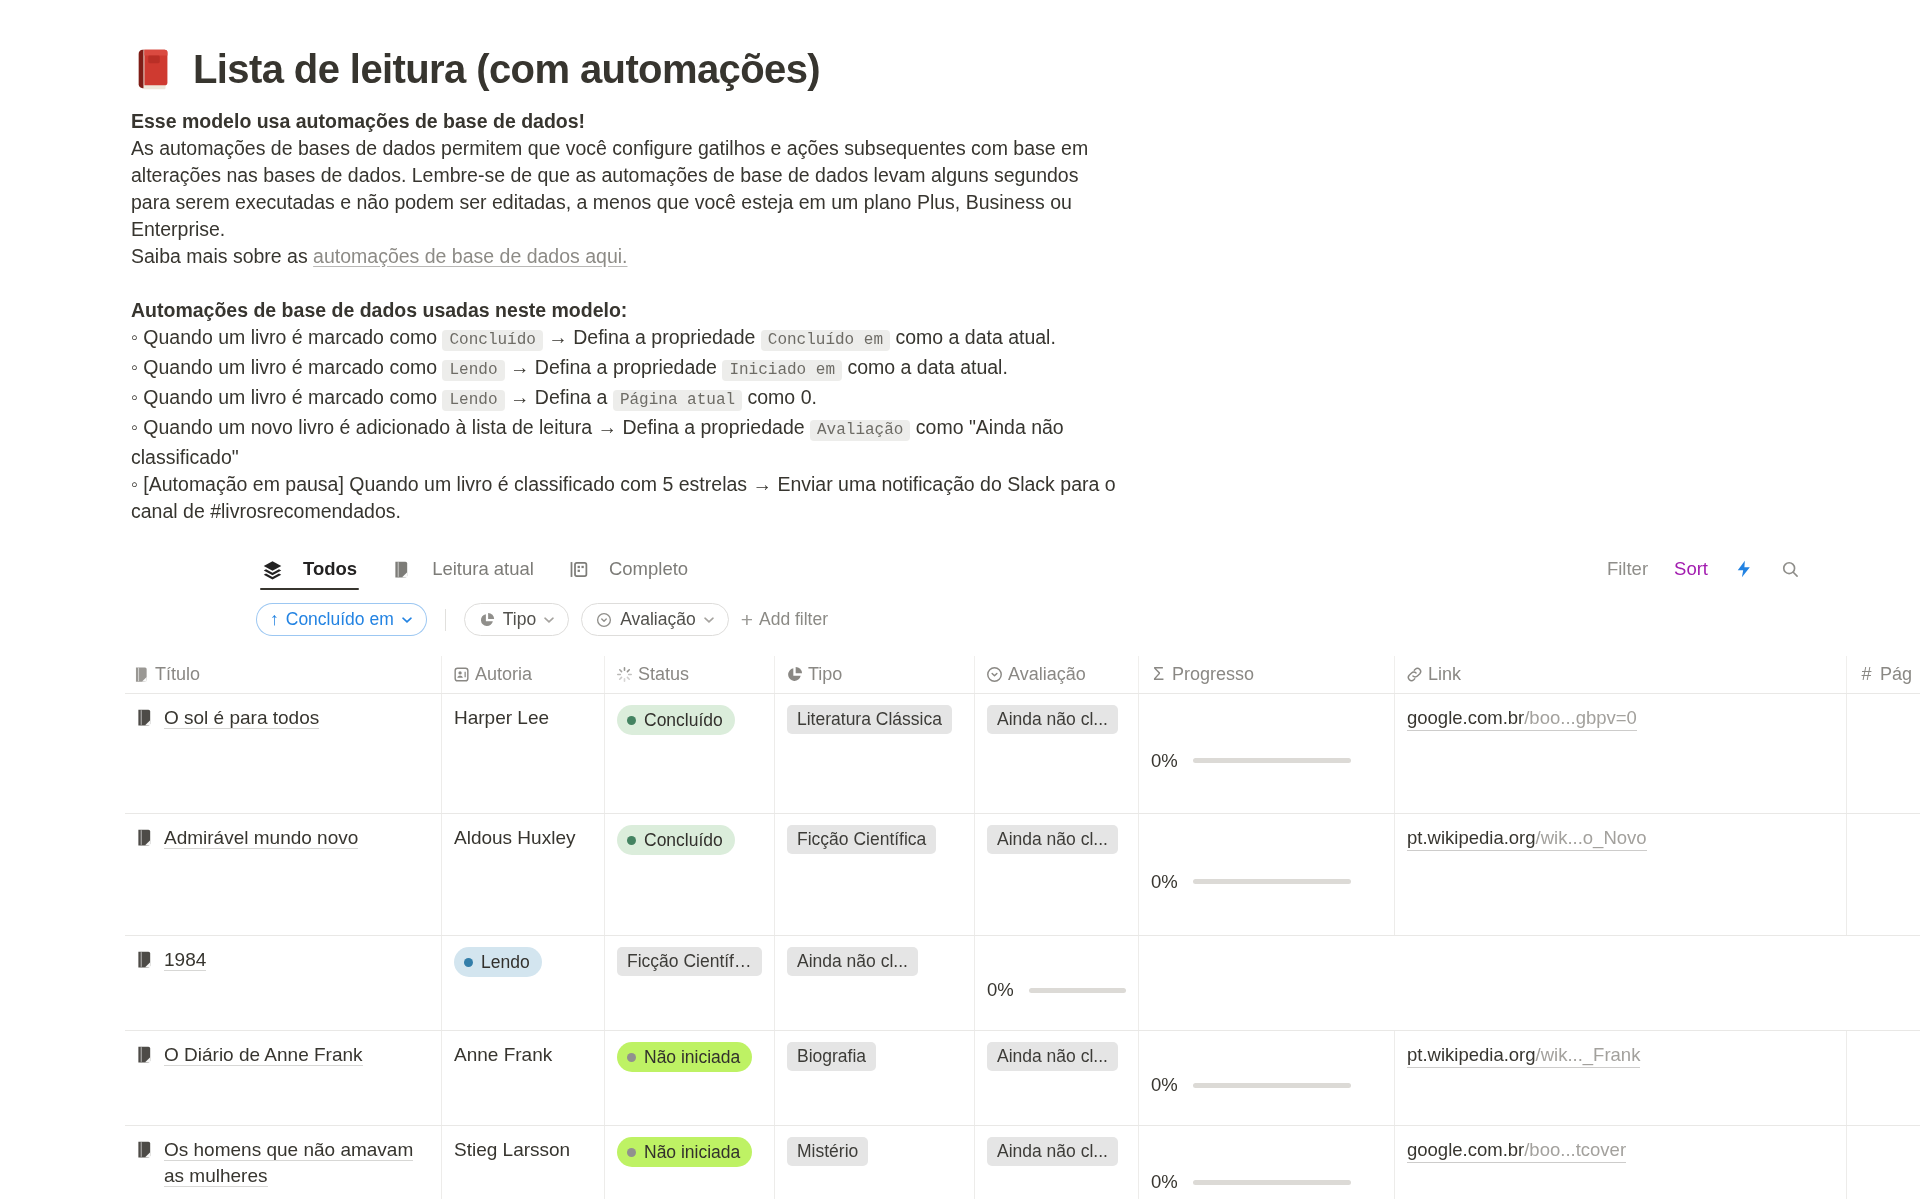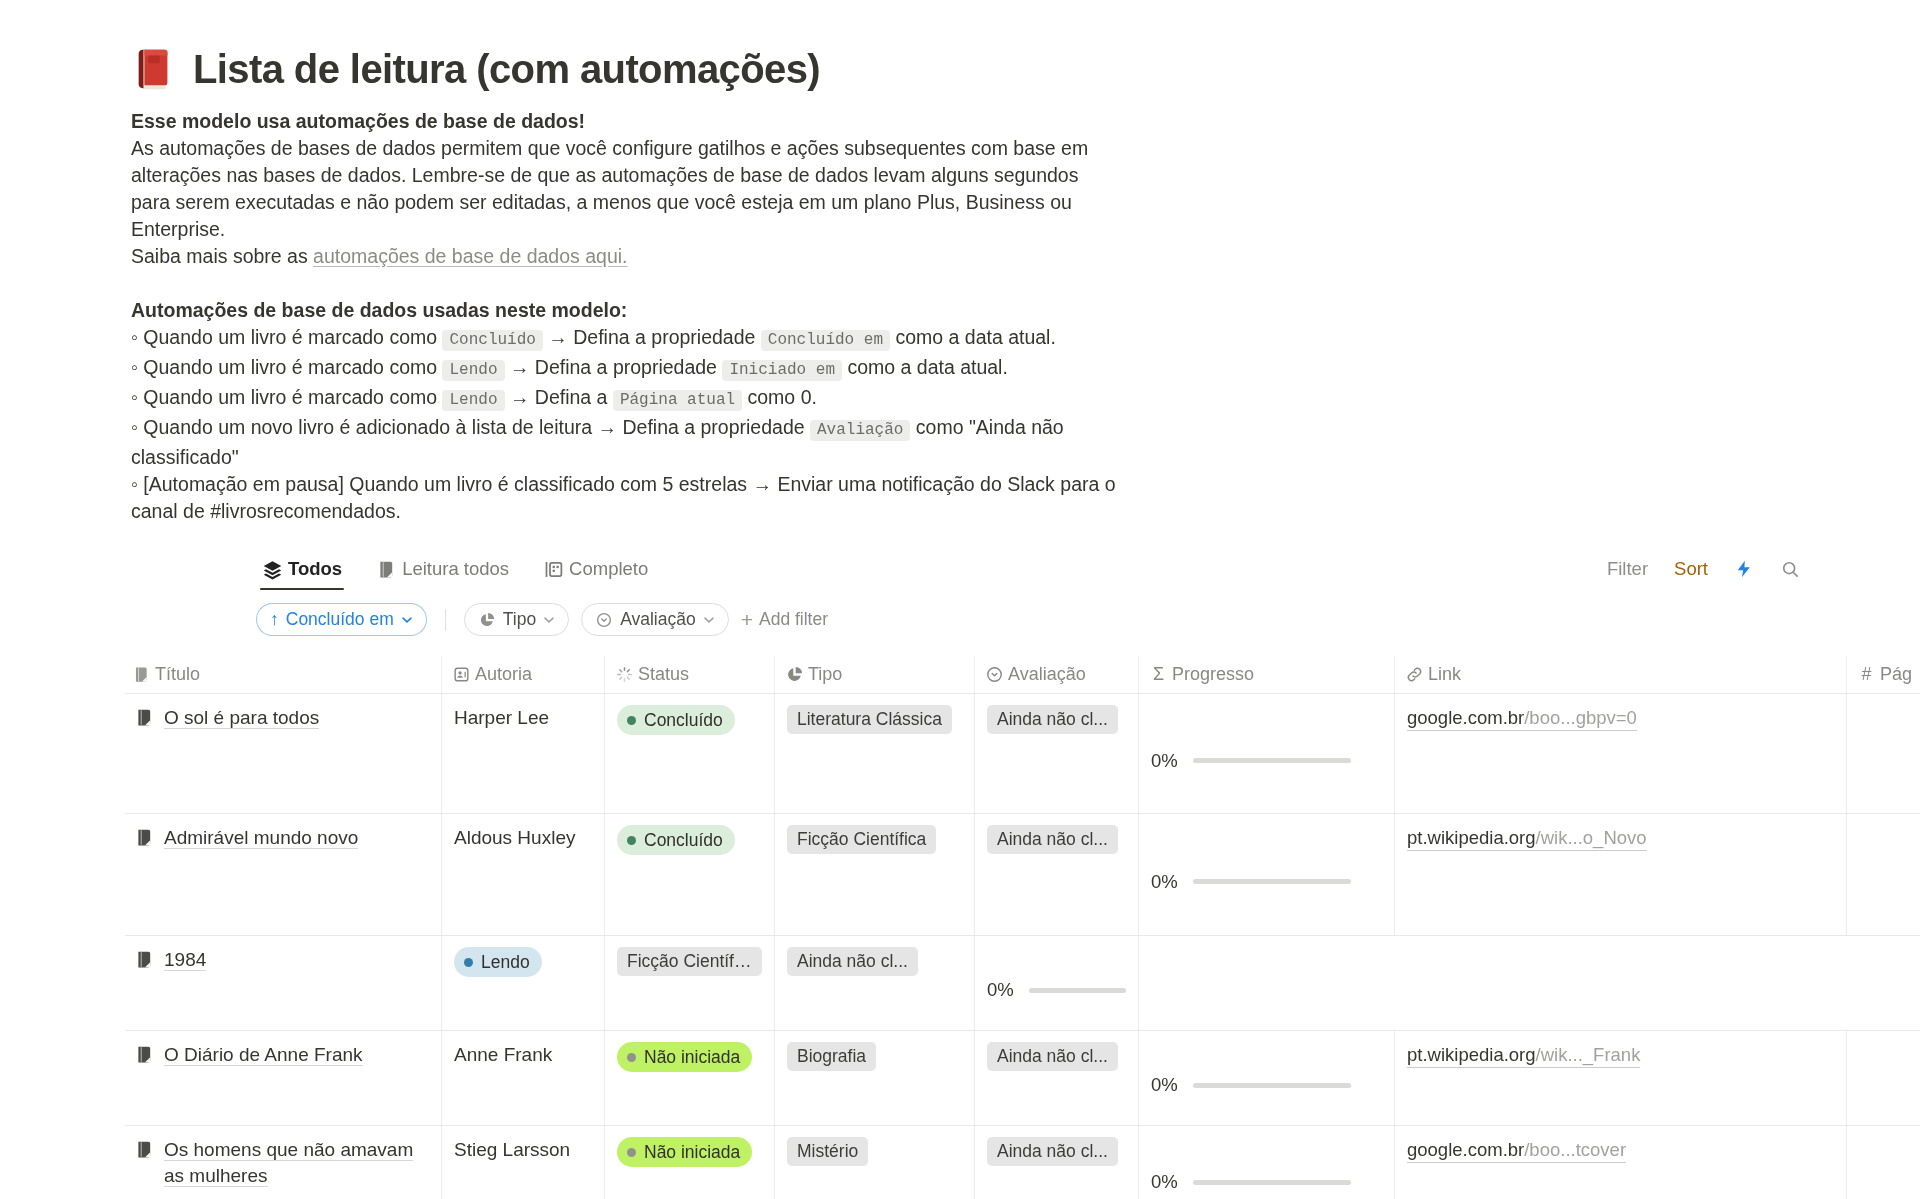--- a/index.html
+++ b/index.html
@@ -22,30 +22,30 @@
   .section-heading { margin-top:27px; font-size:19.5px; line-height:27px; font-weight:700; }
 
   ul.automations { list-style:none; width:985px; font-size:19.5px; line-height:27px; }
   ul.automations li::before { content:"◦ "; color:#37352f; }
   code.chip { font-family:"Liberation Mono","DejaVu Sans Mono",monospace; font-size:16px;
     background:rgba(135,131,120,0.15); color:#6e6c66; border-radius:4px; padding:1px 7px 2px; }
 
   
   .toolbar { display:flex; align-items:center; margin:22px 120px 0 131px; height:44px; }
   .tabs { display:flex; align-items:center; gap:34px; }
-  .tab { display:flex; align-items:center; gap:5px; font-size:18.5px; font-weight:500;
+  .tab { display:flex; align-items:center; gap:20px; font-size:18.5px; font-weight:500;
     color:#7d7c78; cursor:pointer; position:relative; }
   .tab svg { width:21px; height:21px; }
   .tab.active { color:#232222; font-weight:600; }
   .tab.active::after { content:""; position:absolute; left:-2px; right:-2px; bottom:-10px;
     height:2px; background:#37352f; border-radius:1px; }
   .toolbar .spacer { flex:1; }
   .controls { display:flex; align-items:center; gap:26px; }
   .ctrl-text { font-size:18.5px; color:#8f8e8a; cursor:pointer; }
-  .ctrl-text.blue { color:#a16207; }
+  .ctrl-text.blue { color:#a21caf; }
   .controls svg { width:20px; height:20px; cursor:pointer; }
 
   
   .filterbar { display:flex; align-items:center; margin:12px 0 0 125px; gap:12px; }
   .fchip { display:inline-flex; align-items:center; gap:7px; height:33px; padding:0 13px;
     border:1px solid #dedddb; border-radius:17px; font-size:17.5px; color:#51504c;
     background:#fff; cursor:pointer; white-space:nowrap; }
   .fchip svg.ficon { width:18px; height:18px; color:#908f8b; }
   .fchip .chev { width:12px; height:8px; color:#a5a39f; }
   .fchip.sort-chip { border-color:rgba(35,131,226,.45); color:#2383e2; }
@@ -148,21 +148,21 @@
           <path d="M4.6 16.6 12 20.7l7.4-4.1L22 18l-10 5.5L2 18z"></path>
         </svg>
         <span>Todos</span>
       </div>
       <div class="tab">
         <svg viewBox="0 0 24 24">
           <path d="M5 3h11.5a2 2 0 0 1 2 2v14a2 2 0 0 1-2 2H5z" fill="currentColor"></path>
           <rect x="7.6" y="3.6" width="1.3" height="16.8" fill="#fff" opacity="0.55"></rect>
           <path d="M18.5 15.2V21l-5.8-.1z" fill="#fff" opacity="0.95"></path>
         </svg>
-        <span>Leitura todos</span>
+        <span>Leitura atual</span>
       </div>
       <div class="tab">
         <svg viewBox="0 0 24 24" fill="none" stroke="currentColor" stroke-width="2">
           <path d="M4 3.5v17"></path>
           <rect x="8" y="4.5" width="13" height="15" rx="2"></rect>
           <g fill="currentColor" stroke="none">
             <rect x="11" y="7.8" width="2.6" height="2.6"></rect>
             <rect x="15.4" y="7.8" width="2.6" height="2.6"></rect>
             <rect x="11" y="12.2" width="2.6" height="2.6"></rect>
           </g>

